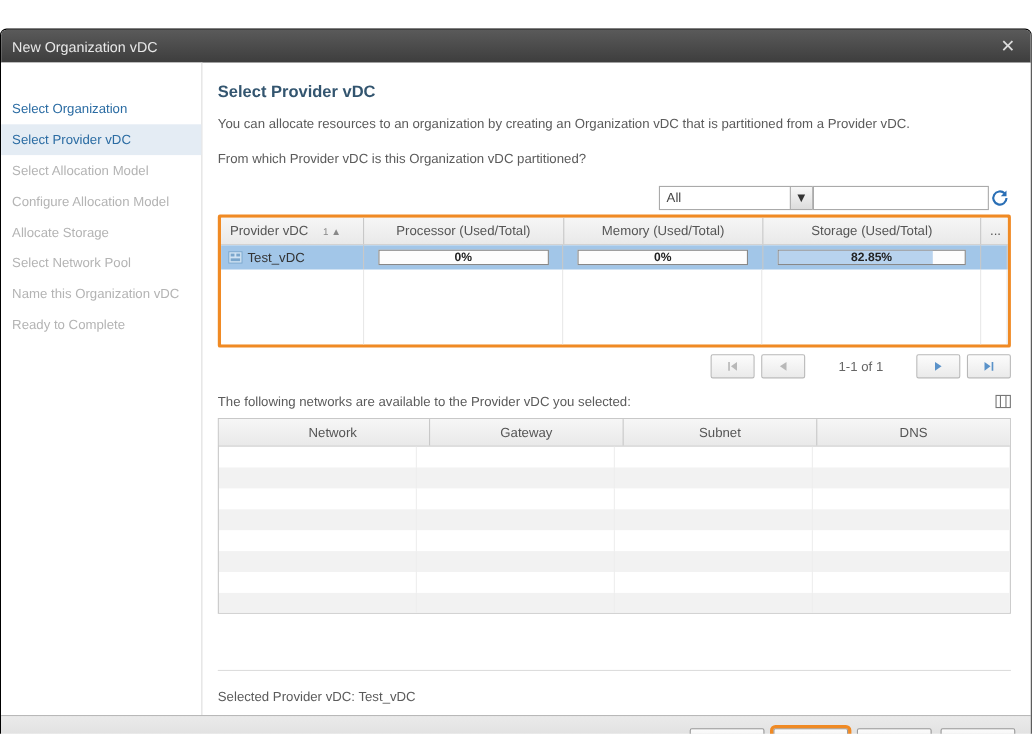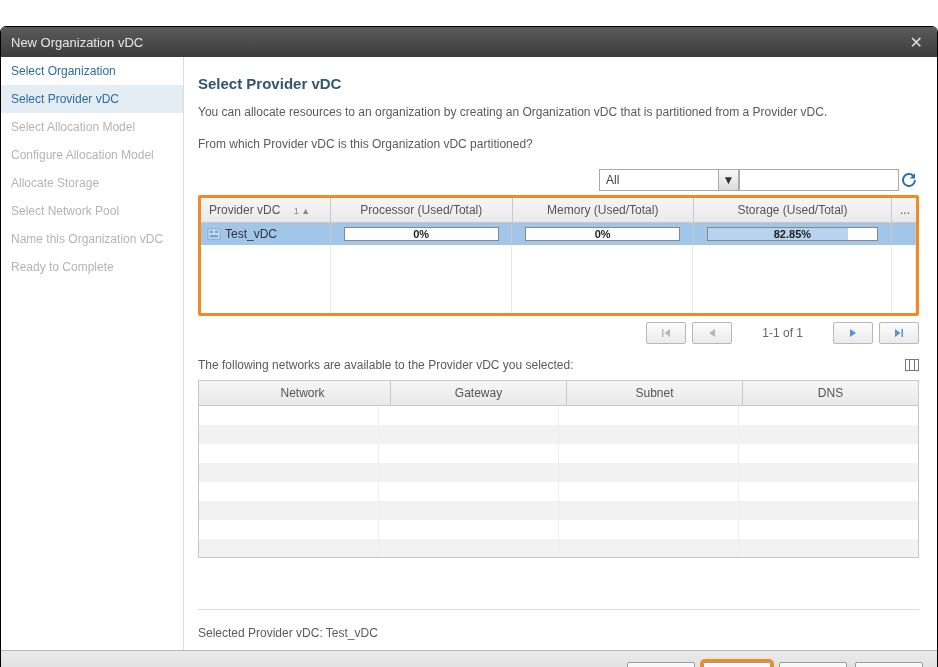--- a/index.html
+++ b/index.html
@@ -35,20 +35,21 @@
   .titlebar .spacer { flex: 1; }
   .close-x { font-size: 16px; color: #ddd; cursor: pointer; padding: 0 4px; }
   .body {
     flex: 1;
     display: flex;
     background: #fff;
   }
   .sidebar {
     width: 183px;
     border-right: 1px solid #ddd;
+    padding-top: 28px;
     background: #fff;
   }
   .side-item {
     padding: 7px 10px 7px 10px;
     color: #b4b4b4;
     font-size: 12px;
     cursor: default;
   }
   .side-item.enabled { color: #2b6ca3; cursor: pointer; }
   .side-item.active {

